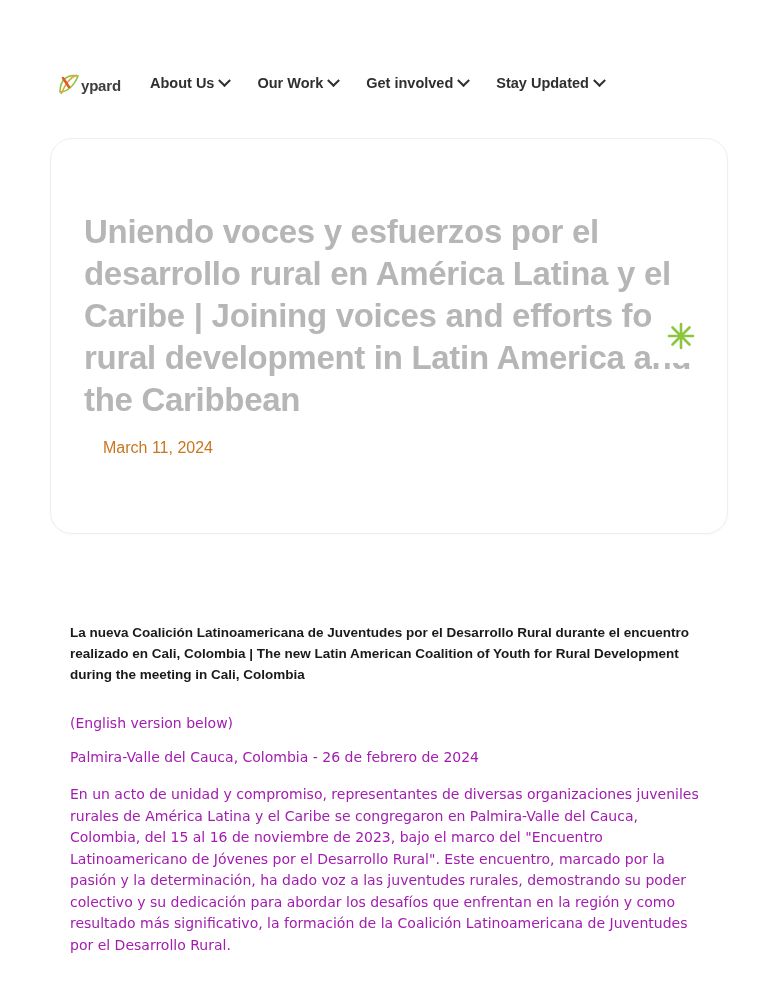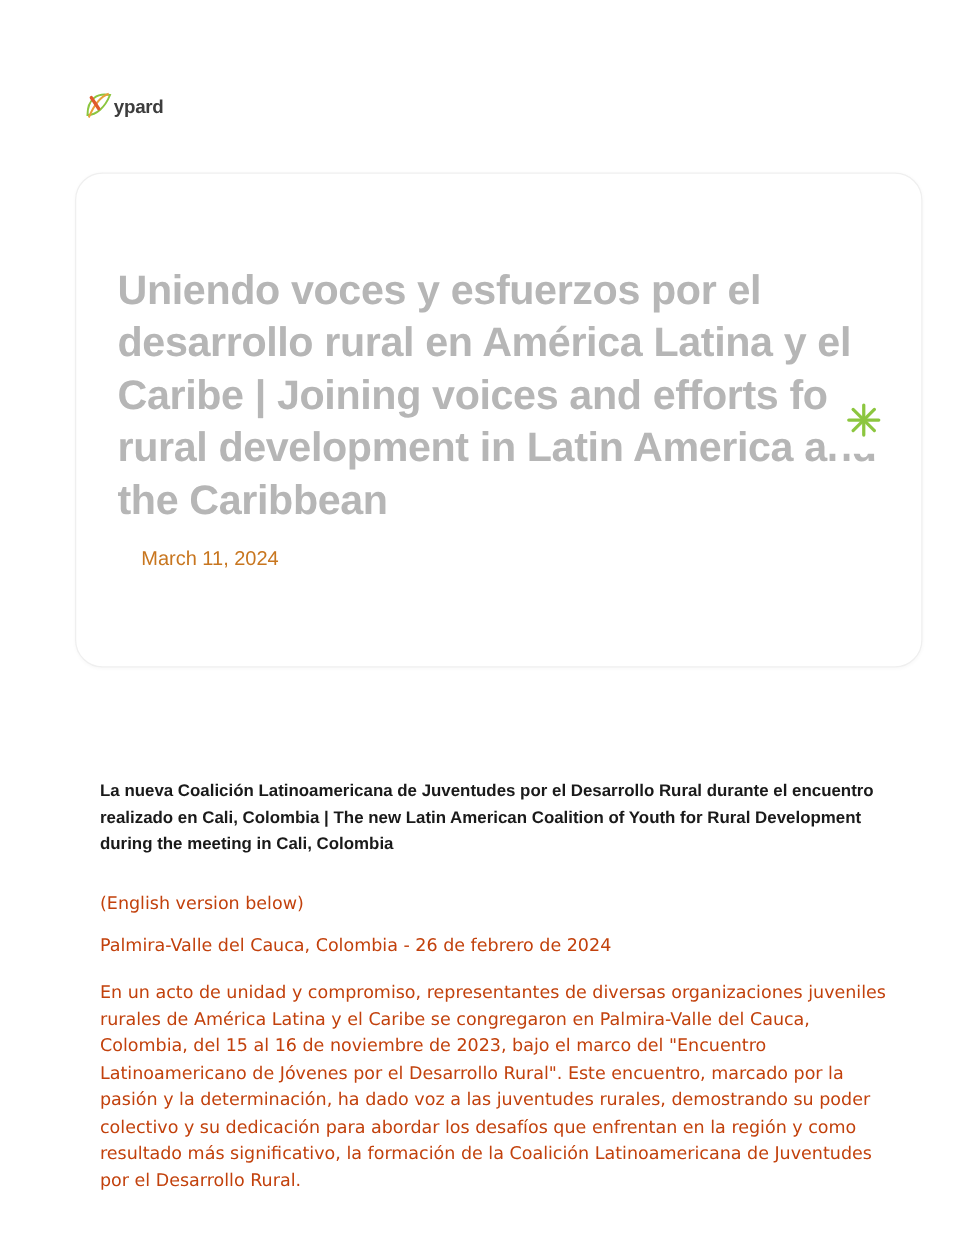--- a/index.html
+++ b/index.html
@@ -10,21 +10,20 @@
     width: 773px;
     height: 1000px;
     overflow: hidden;
     font-family: "Liberation Sans", sans-serif;
   }
   .page {
     position: relative;
     width: 651px;
     height: 1000px;
     background: #ffffff;
-    margin-left: 10px;
   }
 
   
   .header {
     position: absolute;
     top: 55px;
     left: 0;
     width: 773px;
     height: 70px;
     display: flex;
@@ -143,21 +142,21 @@
   .lead {
     font-size: 13.5px;
     line-height: 21px;
     font-weight: 700;
     color: #1a1a1a;
     margin: 0 0 28px 0;
   }
   .para {
     font-size: 14px;
     line-height: 21px;
-    color: #c2410c;
+    color: #a21caf;
     margin: 0 0 13px 0;
     font-family: "DejaVu Sans", sans-serif;
   }
   .para.body {
     line-height: 21.5px;
     margin-top: 16px;
   }
 </style>
 </head>
 <body>
@@ -170,20 +169,38 @@
       <span class="logo-mark">
         <svg width="22" height="24" viewBox="0 0 22 24">
           <path d="M2 19 C 2 6, 10 1, 20 3 C 16 13, 9 19, 2 19 Z" fill="none" stroke="#8cc63f" stroke-width="1.6"></path>
           <path d="M3 21 C 8 9, 13 4, 19 2" fill="none" stroke="#e8a13a" stroke-width="1.6"></path>
           <path d="M5 5 L 11 14" stroke="#e05a2b" stroke-width="2.6" stroke-linecap="round"></path>
         </svg>
       </span>
       <span class="logo-text">ypard</span>
     </a>
 
+    <nav class="nav">
+      <div class="nav-item">
+        <span>About Us</span>
+        <span class="chev"></span>
+      </div>
+      <div class="nav-item">
+        <span>Our Work</span>
+        <span class="chev"></span>
+      </div>
+      <div class="nav-item">
+        <span>Get involved</span>
+        <span class="chev"></span>
+      </div>
+      <div class="nav-item">
+        <span>Stay Updated</span>
+        <span class="chev"></span>
+      </div>
+    </nav>
 
   </div>
 
   <div class="hero">
     <h1 class="hero-title">Uniendo voces y esfuerzos por el desarrollo rural en América Latina y el Caribe | Joining voices and efforts for rural development in Latin America and the Caribbean</h1>
     <div class="hero-date">March 11, 2024</div>
   </div>
 
   <div class="spark">
     <svg width="30" height="30" viewBox="0 0 30 30">

